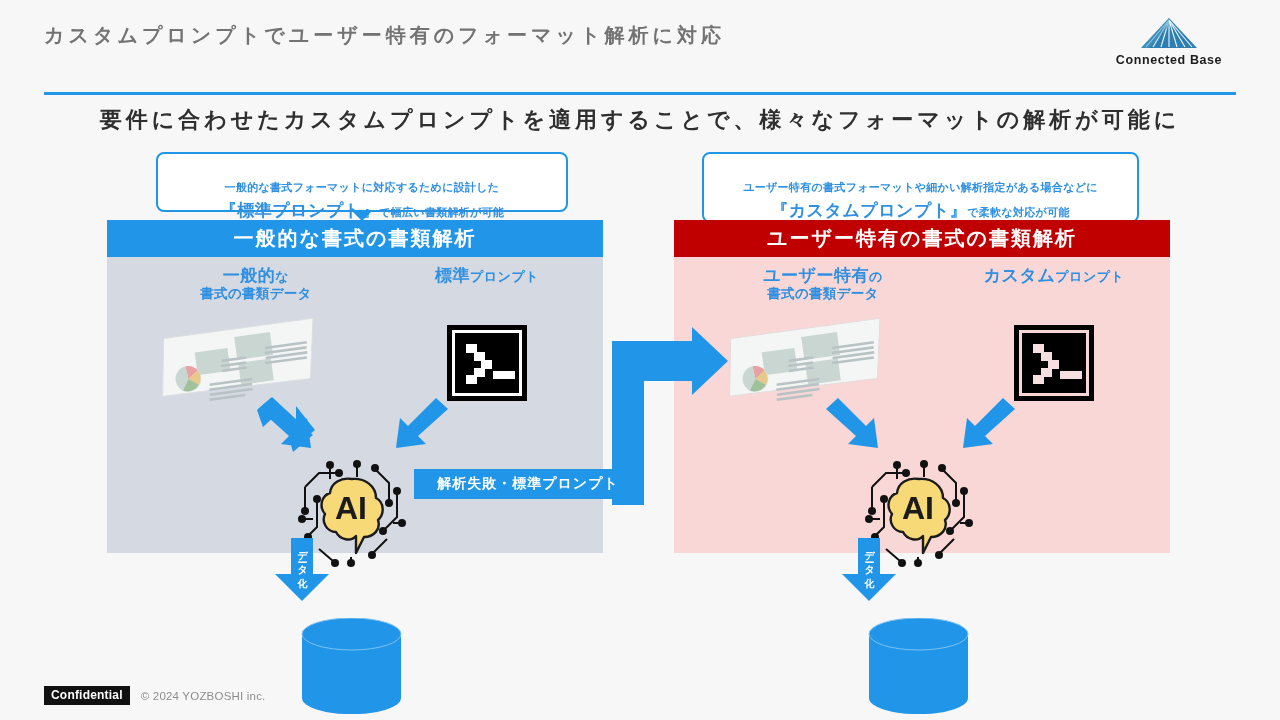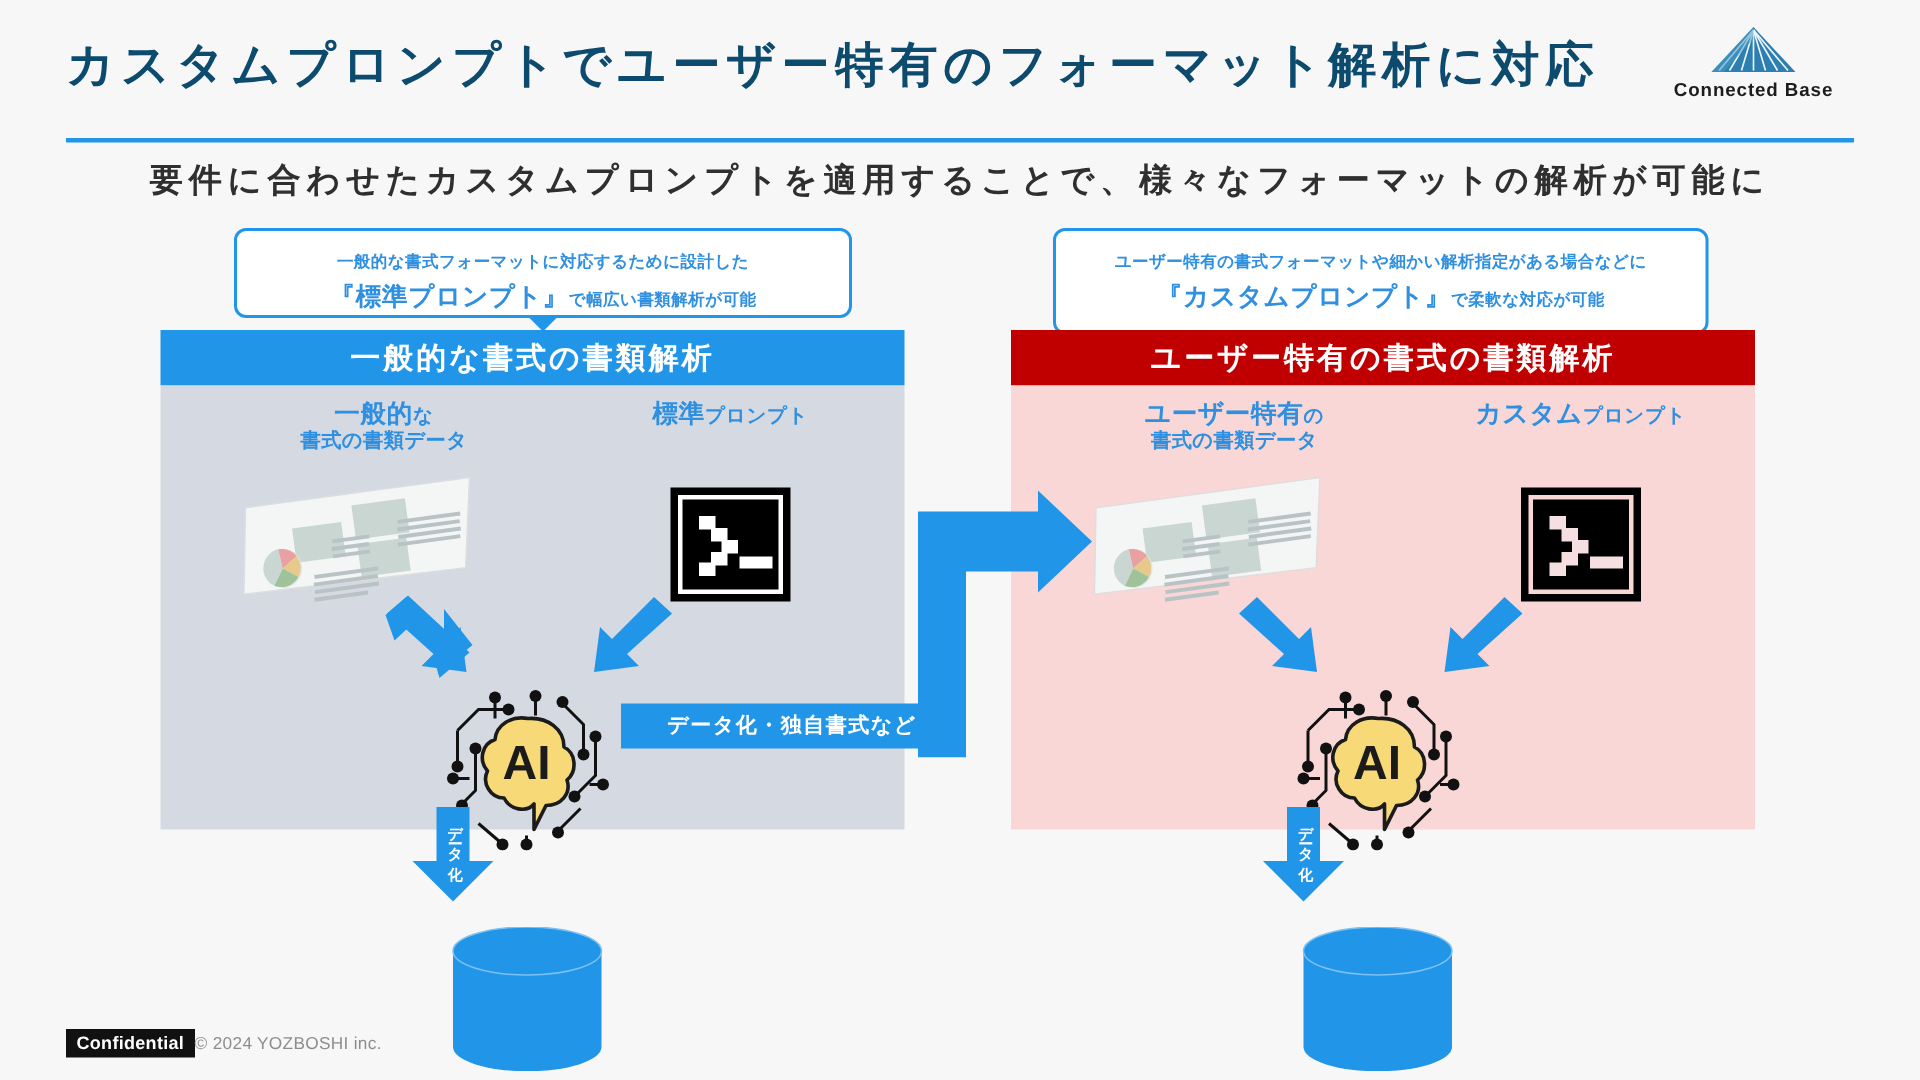--- a/index.html
+++ b/index.html
@@ -7,42 +7,42 @@
     width: 1280px; height: 720px;
     background: #f7f7f7;
     font-family: "Liberation Sans", "DejaVu Sans", sans-serif;
     overflow: hidden;
   }
   #slide { position: relative; width: 1280px; height: 720px; background: #f7f7f7; }
 
   
   #slide-title {
     position: absolute; left: 44px; top: 22px;
-    font-size: 32px; font-weight: bold; color: #0c4a6e;
+    font-size: 20px; font-weight: bold; color: #737373;
     letter-spacing: 4px; white-space: nowrap;
   }
   #logo-wrap { position: absolute; right: 36px; top: 14px; width: 150px; text-align: center; }
   #logo-mark { width: 150px; height: 38px; display: block; }
   #logo-text { font-size: 12.5px; font-weight: bold; color: #1d1d1d; letter-spacing: .6px; margin-top: 1px; }
   #title-rule {
     position: absolute; left: 44px; top: 92px; width: 1192px; height: 3px;
     background: #2196e8;
   }
 
   
   #subtitle {
     position: absolute; left: 0; top: 105px; width: 1280px; text-align: center;
     font-size: 22px; font-weight: bold; color: #2f2f2f; letter-spacing: 4px;
   }
 
   
   .callout {
     position: absolute; background: #ffffff;
     border: 2px solid #2196e8; border-radius: 8px;
-    text-align: center; padding-top: 13px;
+    text-align: center; padding-top: 26px;
   }
   .callout .c-line1 { font-size: 11px; color: #2f8fe0; font-weight: bold; letter-spacing: .3px; }
   .callout .c-line2 { margin-top: 4px; white-space: nowrap; }
   .callout .c-strong { font-size: 17px; font-weight: bold; color: #2f8fe0; letter-spacing: .5px; }
   .callout .c-tail { font-size: 11px; font-weight: bold; color: #2f8fe0; letter-spacing: .3px; }
   .callout-notch {
     position: absolute; left: 50%; bottom: -11px; transform: translateX(-50%);
     width: 0; height: 0; border-left: 11px solid transparent;
     border-right: 11px solid transparent; border-top: 11px solid #2196e8;
   }
@@ -101,21 +101,21 @@
     transform: translateX(-50%);
   }
   .db-cyl { position: absolute; }
 
   
   #footer { position: absolute; left: 44px; bottom: 15px; display: flex; align-items: center; }
   #confidential-badge {
     background: #111; color: #fff; font-size: 12px; font-weight: bold;
     padding: 2px 7px 3px; letter-spacing: .2px;
   }
-  #copyright { font-size: 11.5px; color: #8d8d8d; letter-spacing: .2px; }
+  #copyright { margin-left: 11px; font-size: 11.5px; color: #8d8d8d; letter-spacing: .2px; }
 </style>
 </head>
 <body>
 
 <div id="slide">
 
   <div id="slide-title">カスタムプロンプトでユーザー特有のフォーマット解析に対応</div>
 
   <div id="logo-wrap">
     <svg id="logo-mark" viewBox="0 0 150 38">
@@ -403,20 +403,20 @@
       <path d="M2,16 L2,80 A49,16 0 0,0 101,80 L101,16 Z" fill="#2196e8"></path>
       <ellipse cx="51.5" cy="16" rx="49.5" ry="16" fill="#2196e8"></ellipse>
       <ellipse cx="51.5" cy="16" rx="49.5" ry="16" fill="none" stroke="#7ec2f2" stroke-width="1"></ellipse>
     </svg>
   </div>
 
   <svg id="elbow-arrow" width="126" height="180" viewBox="0 0 126 180">
     <path d="M8,180 L8,16 L88,16 L88,2 L124,36 L88,70 L88,56 L40,56 L40,180 Z" fill="#2196e8"></path>
   </svg>
 
-  <div id="mid-banner">データ化・独自書式など</div>
+  <div id="mid-banner">解析失敗・標準プロンプト</div>
 
   <div id="footer">
     <span id="confidential-badge">Confidential</span>
     <span id="copyright">© 2024 YOZBOSHI inc.</span>
   </div>
 
 </div>
 
 </body></html>

